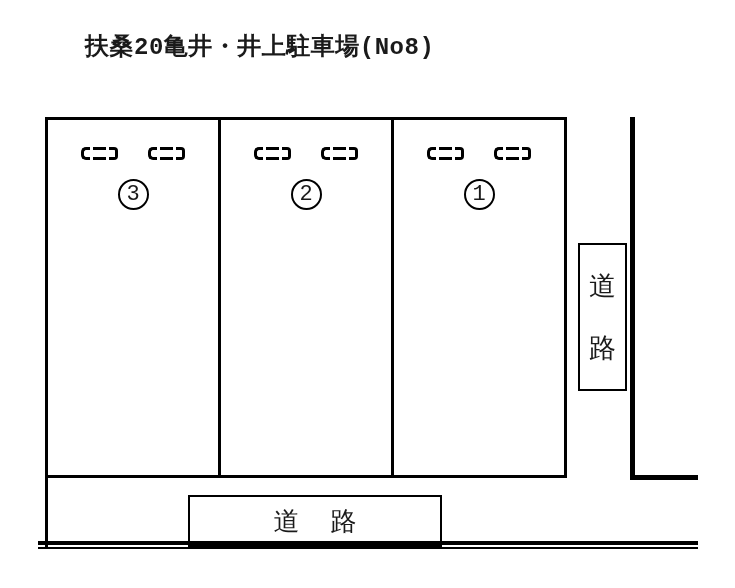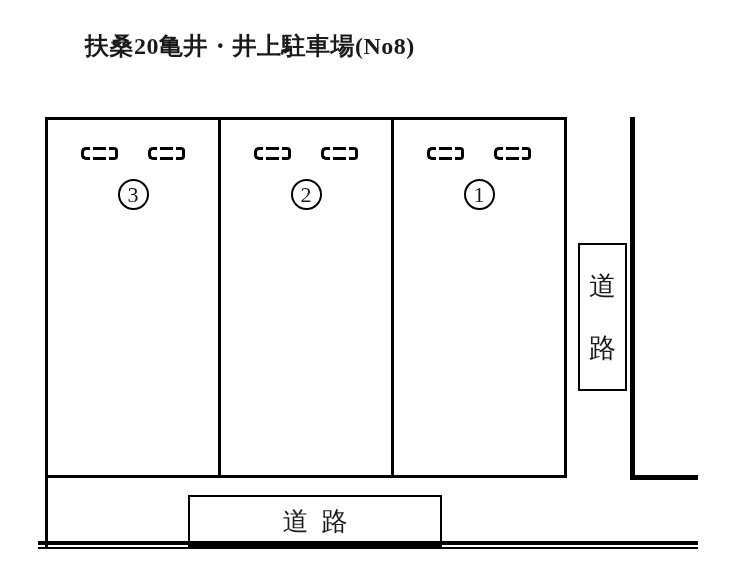--- a/index.html
+++ b/index.html
@@ -1,20 +1,20 @@
 <!DOCTYPE html>
 <html><head>
 <meta charset="utf-8">
 <style>
   html,body{margin:0;padding:0;background:#ffffff;}
   .canvas{
     position:relative;
     width:735px;height:588px;
     background:#ffffff;
-    font-family:Liberation Serif, serif;
+    font-family:Liberation Mono, monospace;
     color:#1a1a1a;
     overflow:hidden;
     border-radius:12px;
   }
   .title{
     position:absolute;left:85px;top:30px;
     font-size:24px;font-weight:bold;letter-spacing:0.5px;
     white-space:nowrap;
   }
   

